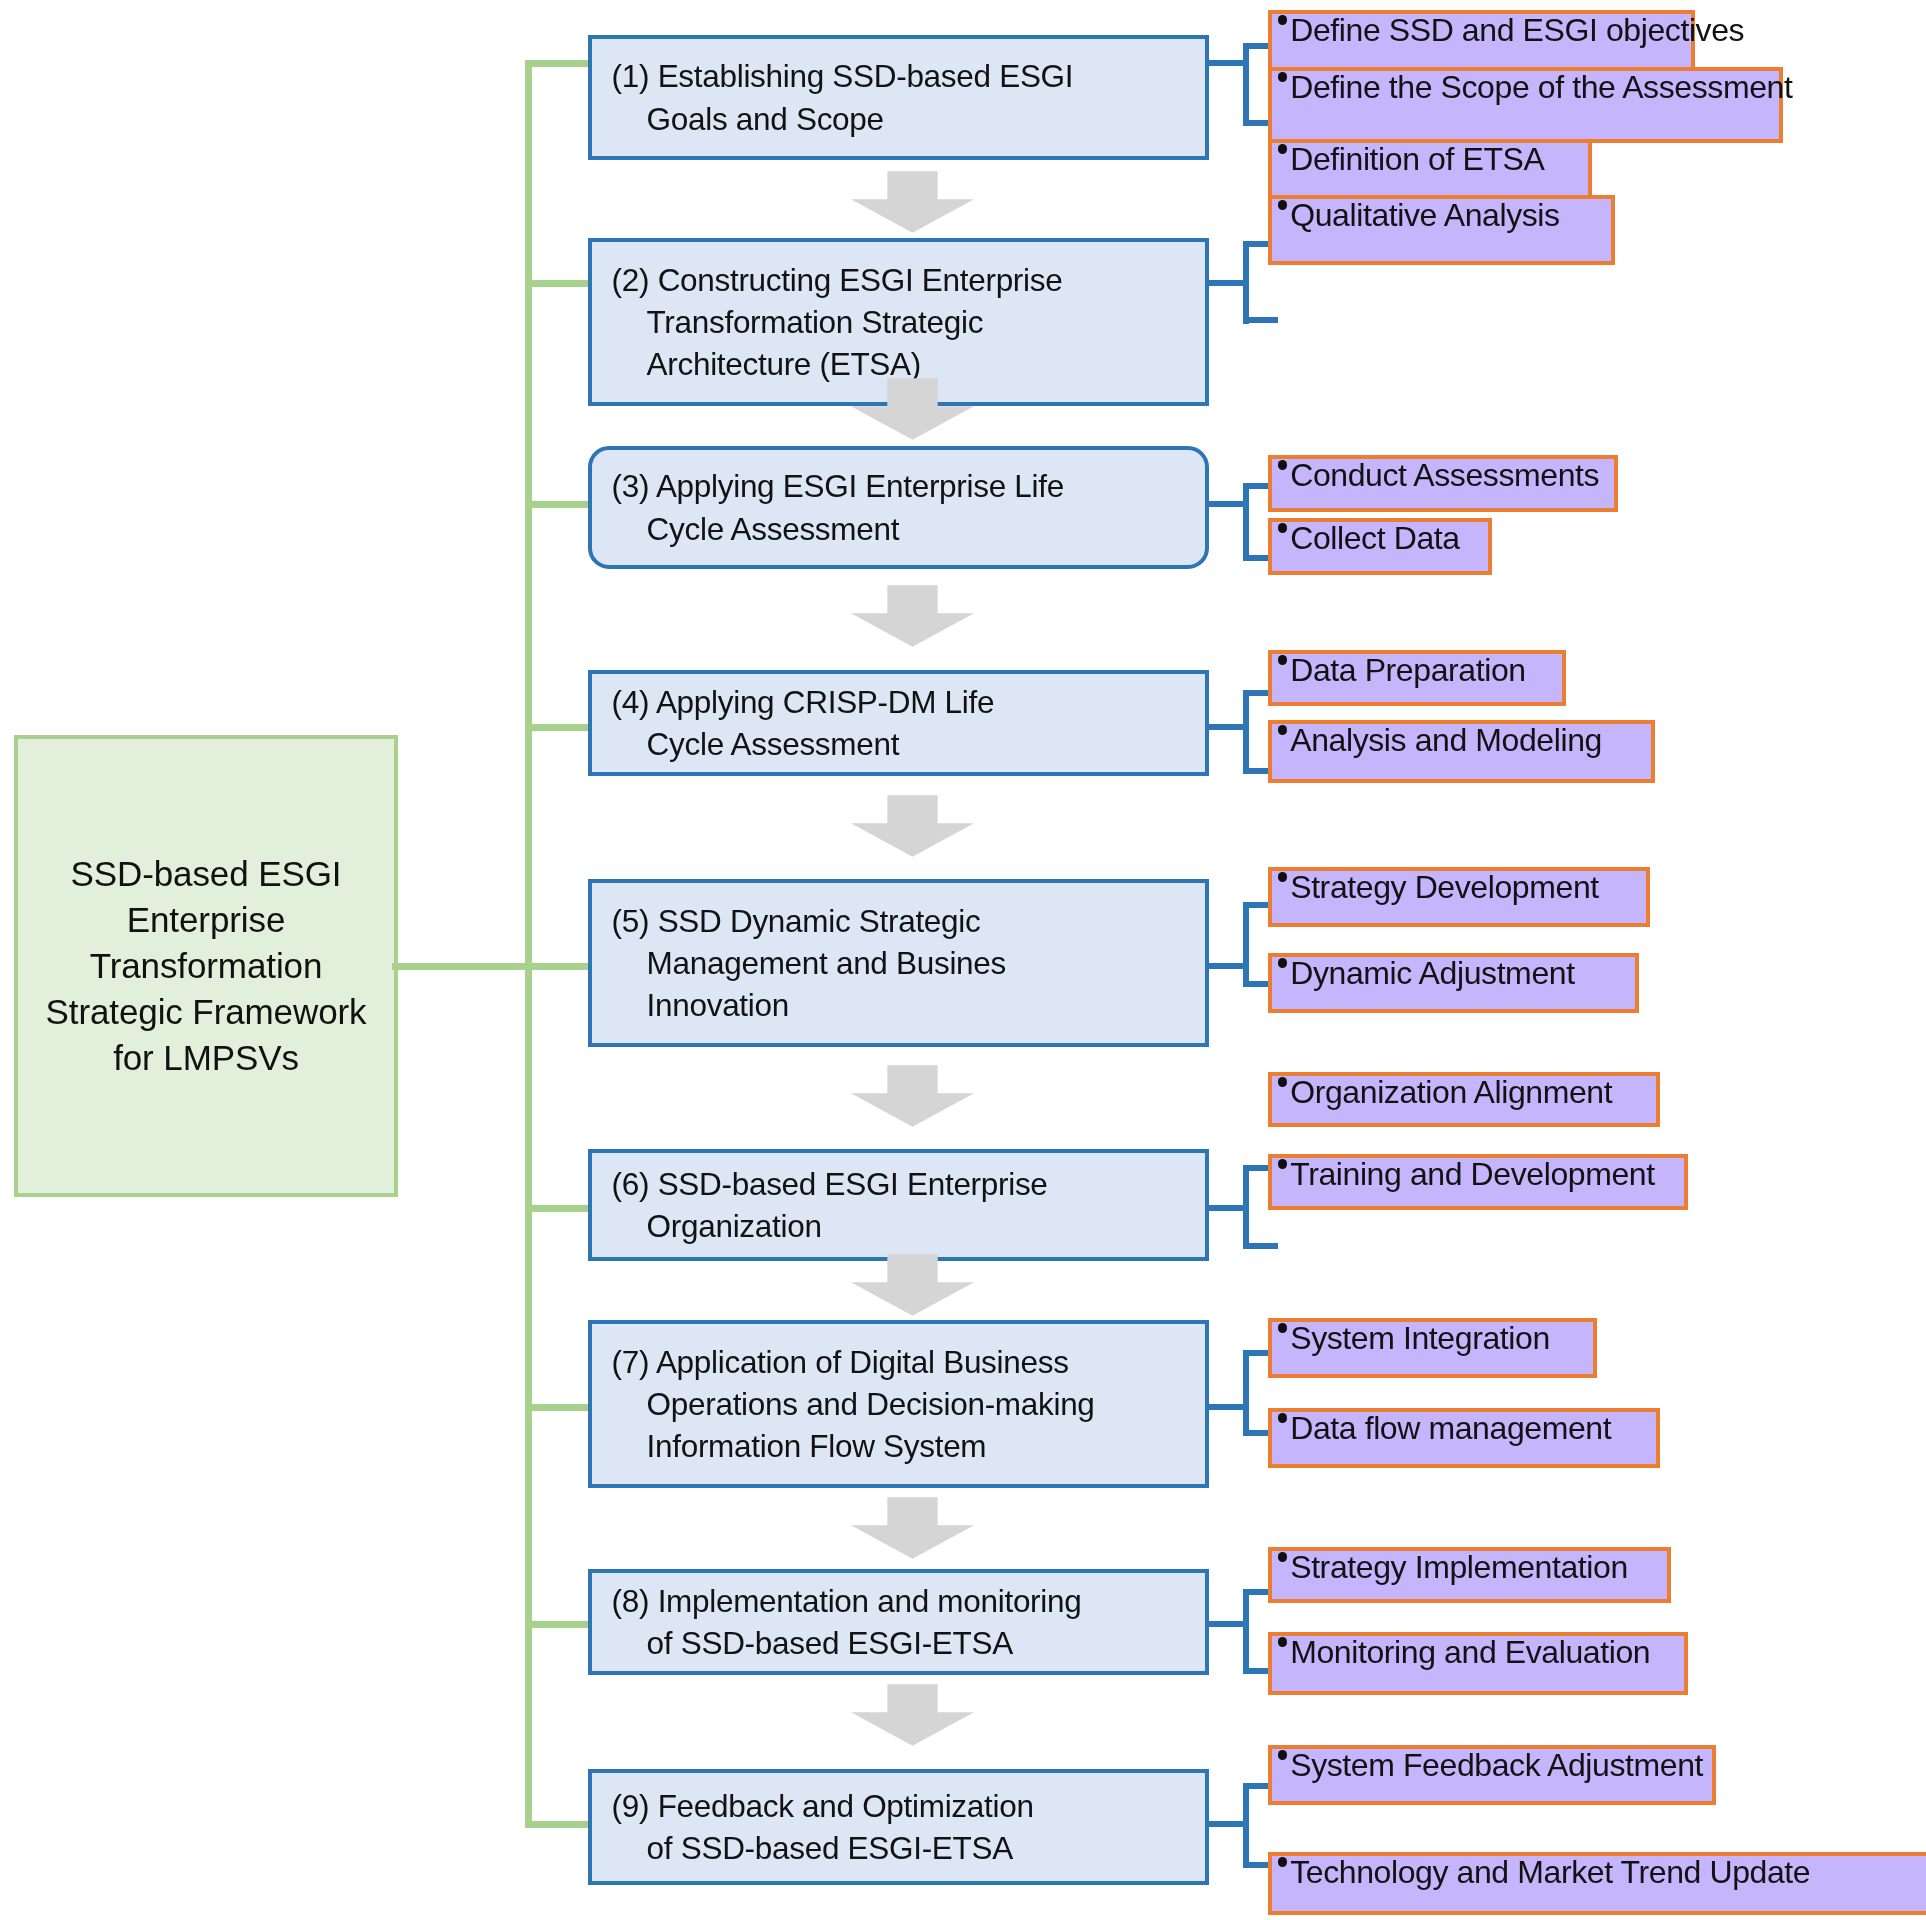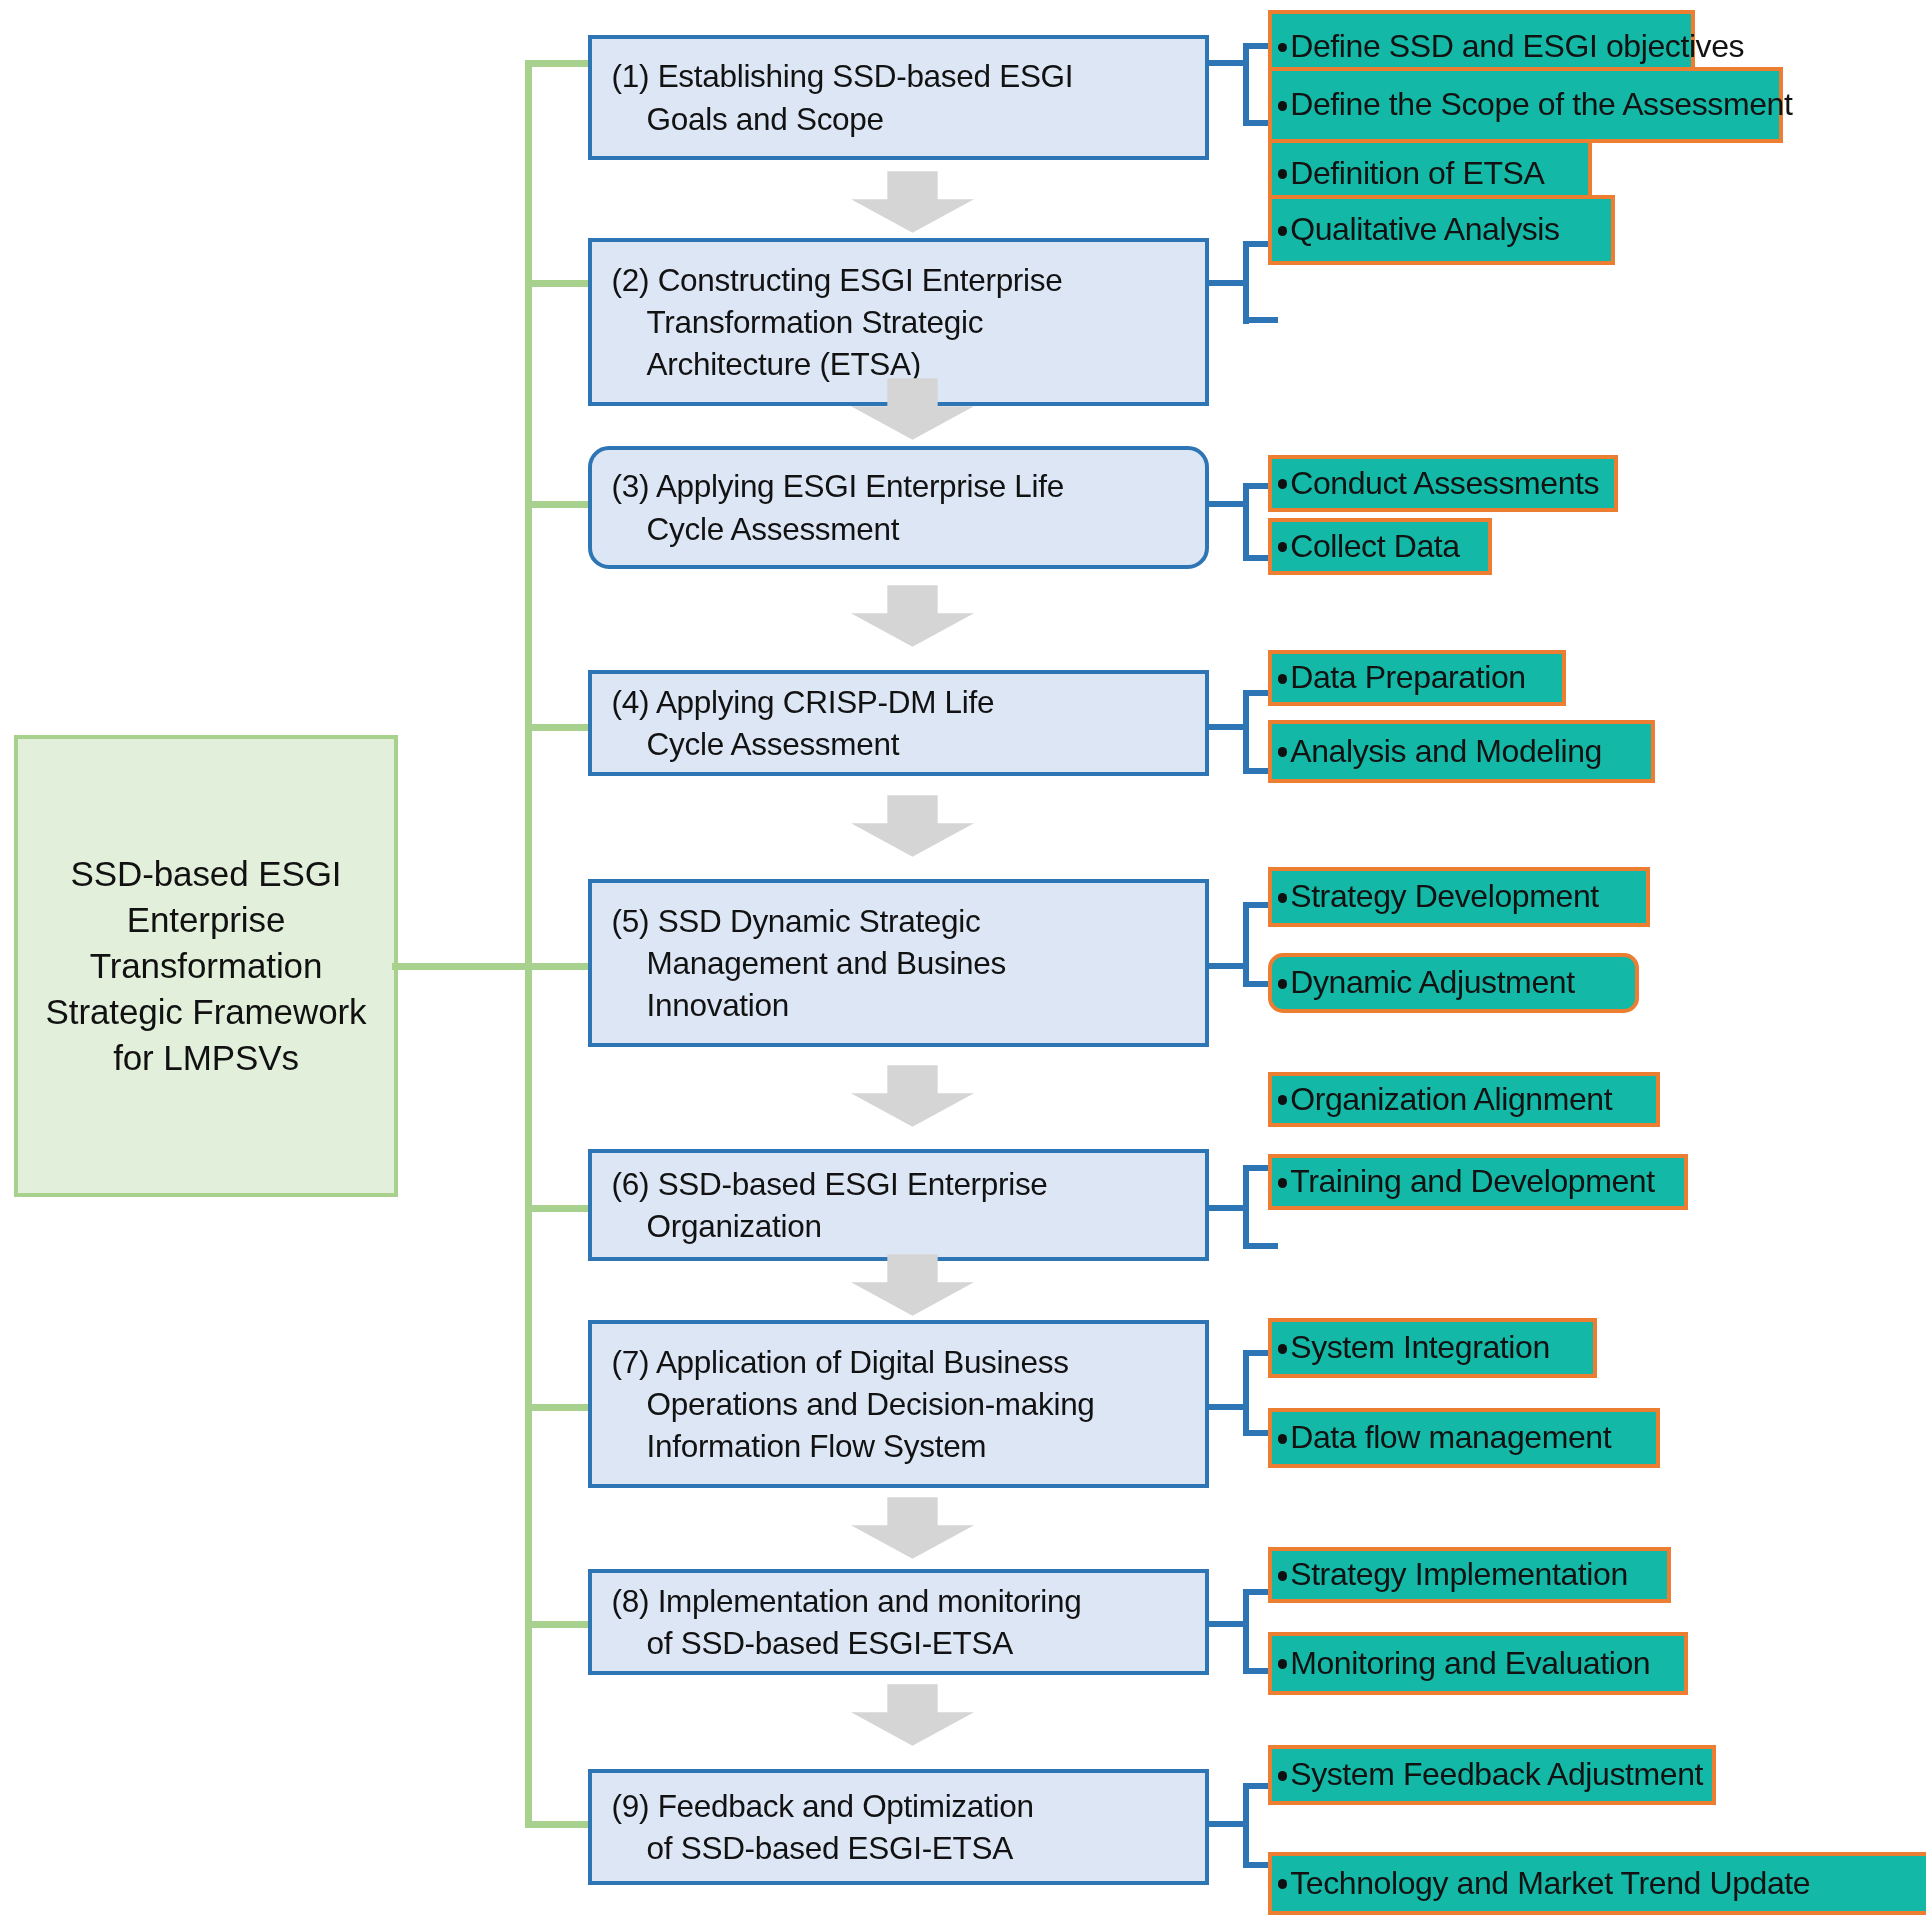--- a/index.html
+++ b/index.html
@@ -37,24 +37,24 @@
     padding:0 17px 0 19.6px;
     font-size:31.5px;line-height:1.34;letter-spacing:-0.3px;
     color:#121212;
   }
   .step .txt{display:block;text-indent:0;}
   .step .txt .cont{padding-left:35px;display:block;}
 
   
   .sub{
     position:absolute;
-    background:#14b8a6;
+    background:#c4b5fd;
     border:4.2px solid #ED7D31;
     box-sizing:border-box;
-    display:flex;align-items:center;
+    display:flex;align-items:flex-start;
     padding-left:5.6px;
     font-size:32px;line-height:1.05;letter-spacing:-0.4px;
     color:#121212;
     white-space:nowrap;
   }
   .sub .bullet{
     width:9.8px;height:9.8px;border-radius:50%;background:#101010;
     flex:0 0 9.8px;margin-right:2.8px;margin-top:1.4px;
   }
 
@@ -270,21 +270,21 @@
   </div>
   <div class="sub" style="left:1268px; top:720px; width:387px; height:63px;">
     <span class="bullet"></span>
     <span>Analysis and Modeling</span>
   </div>
 
   <div class="sub" style="left:1268px; top:867px; width:382px; height:60px;">
     <span class="bullet"></span>
     <span>Strategy Development</span>
   </div>
-  <div class="sub" style="left:1268px; top:953px; width:371px; height:60px;border-radius:15px;">
+  <div class="sub" style="left:1268px; top:953px; width:371px; height:60px;">
     <span class="bullet"></span>
     <span>Dynamic Adjustment</span>
   </div>
 
   <div class="sub" style="left:1268px; top:1072px; width:392px; height:55px;">
     <span class="bullet"></span>
     <span>Organization Alignment</span>
   </div>
   <div class="sub" style="left:1268px; top:1154px; width:420px; height:56px;">
     <span class="bullet"></span>

